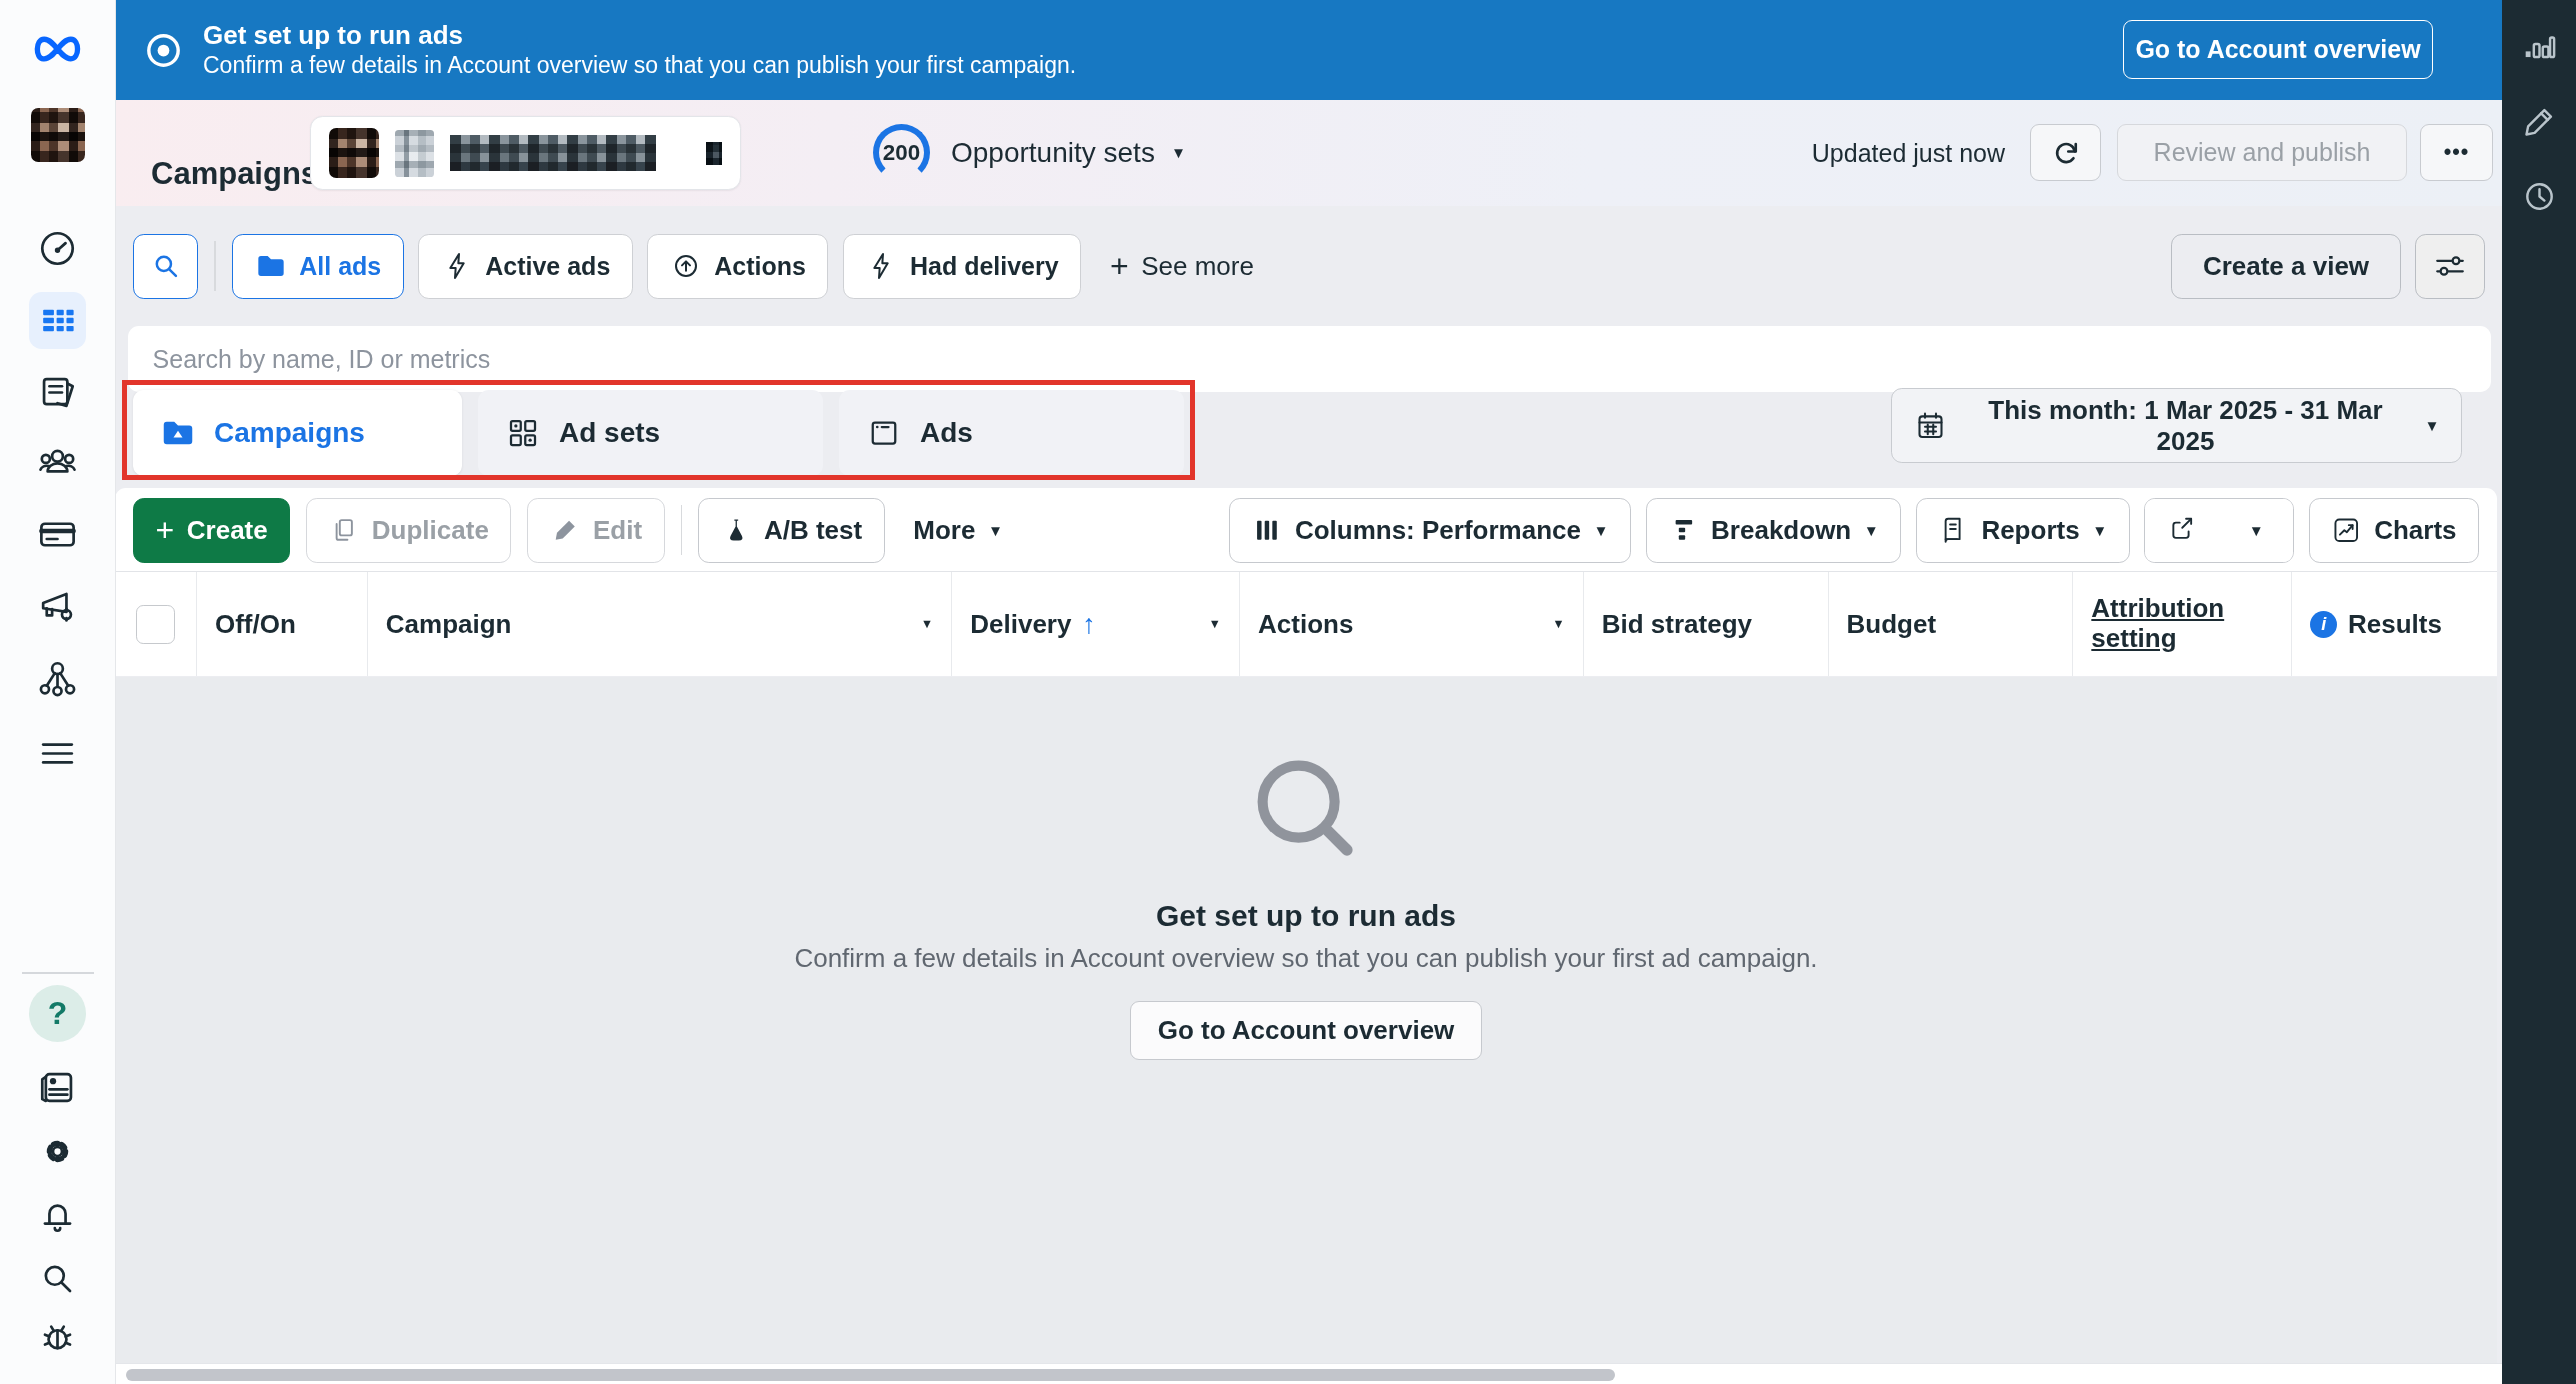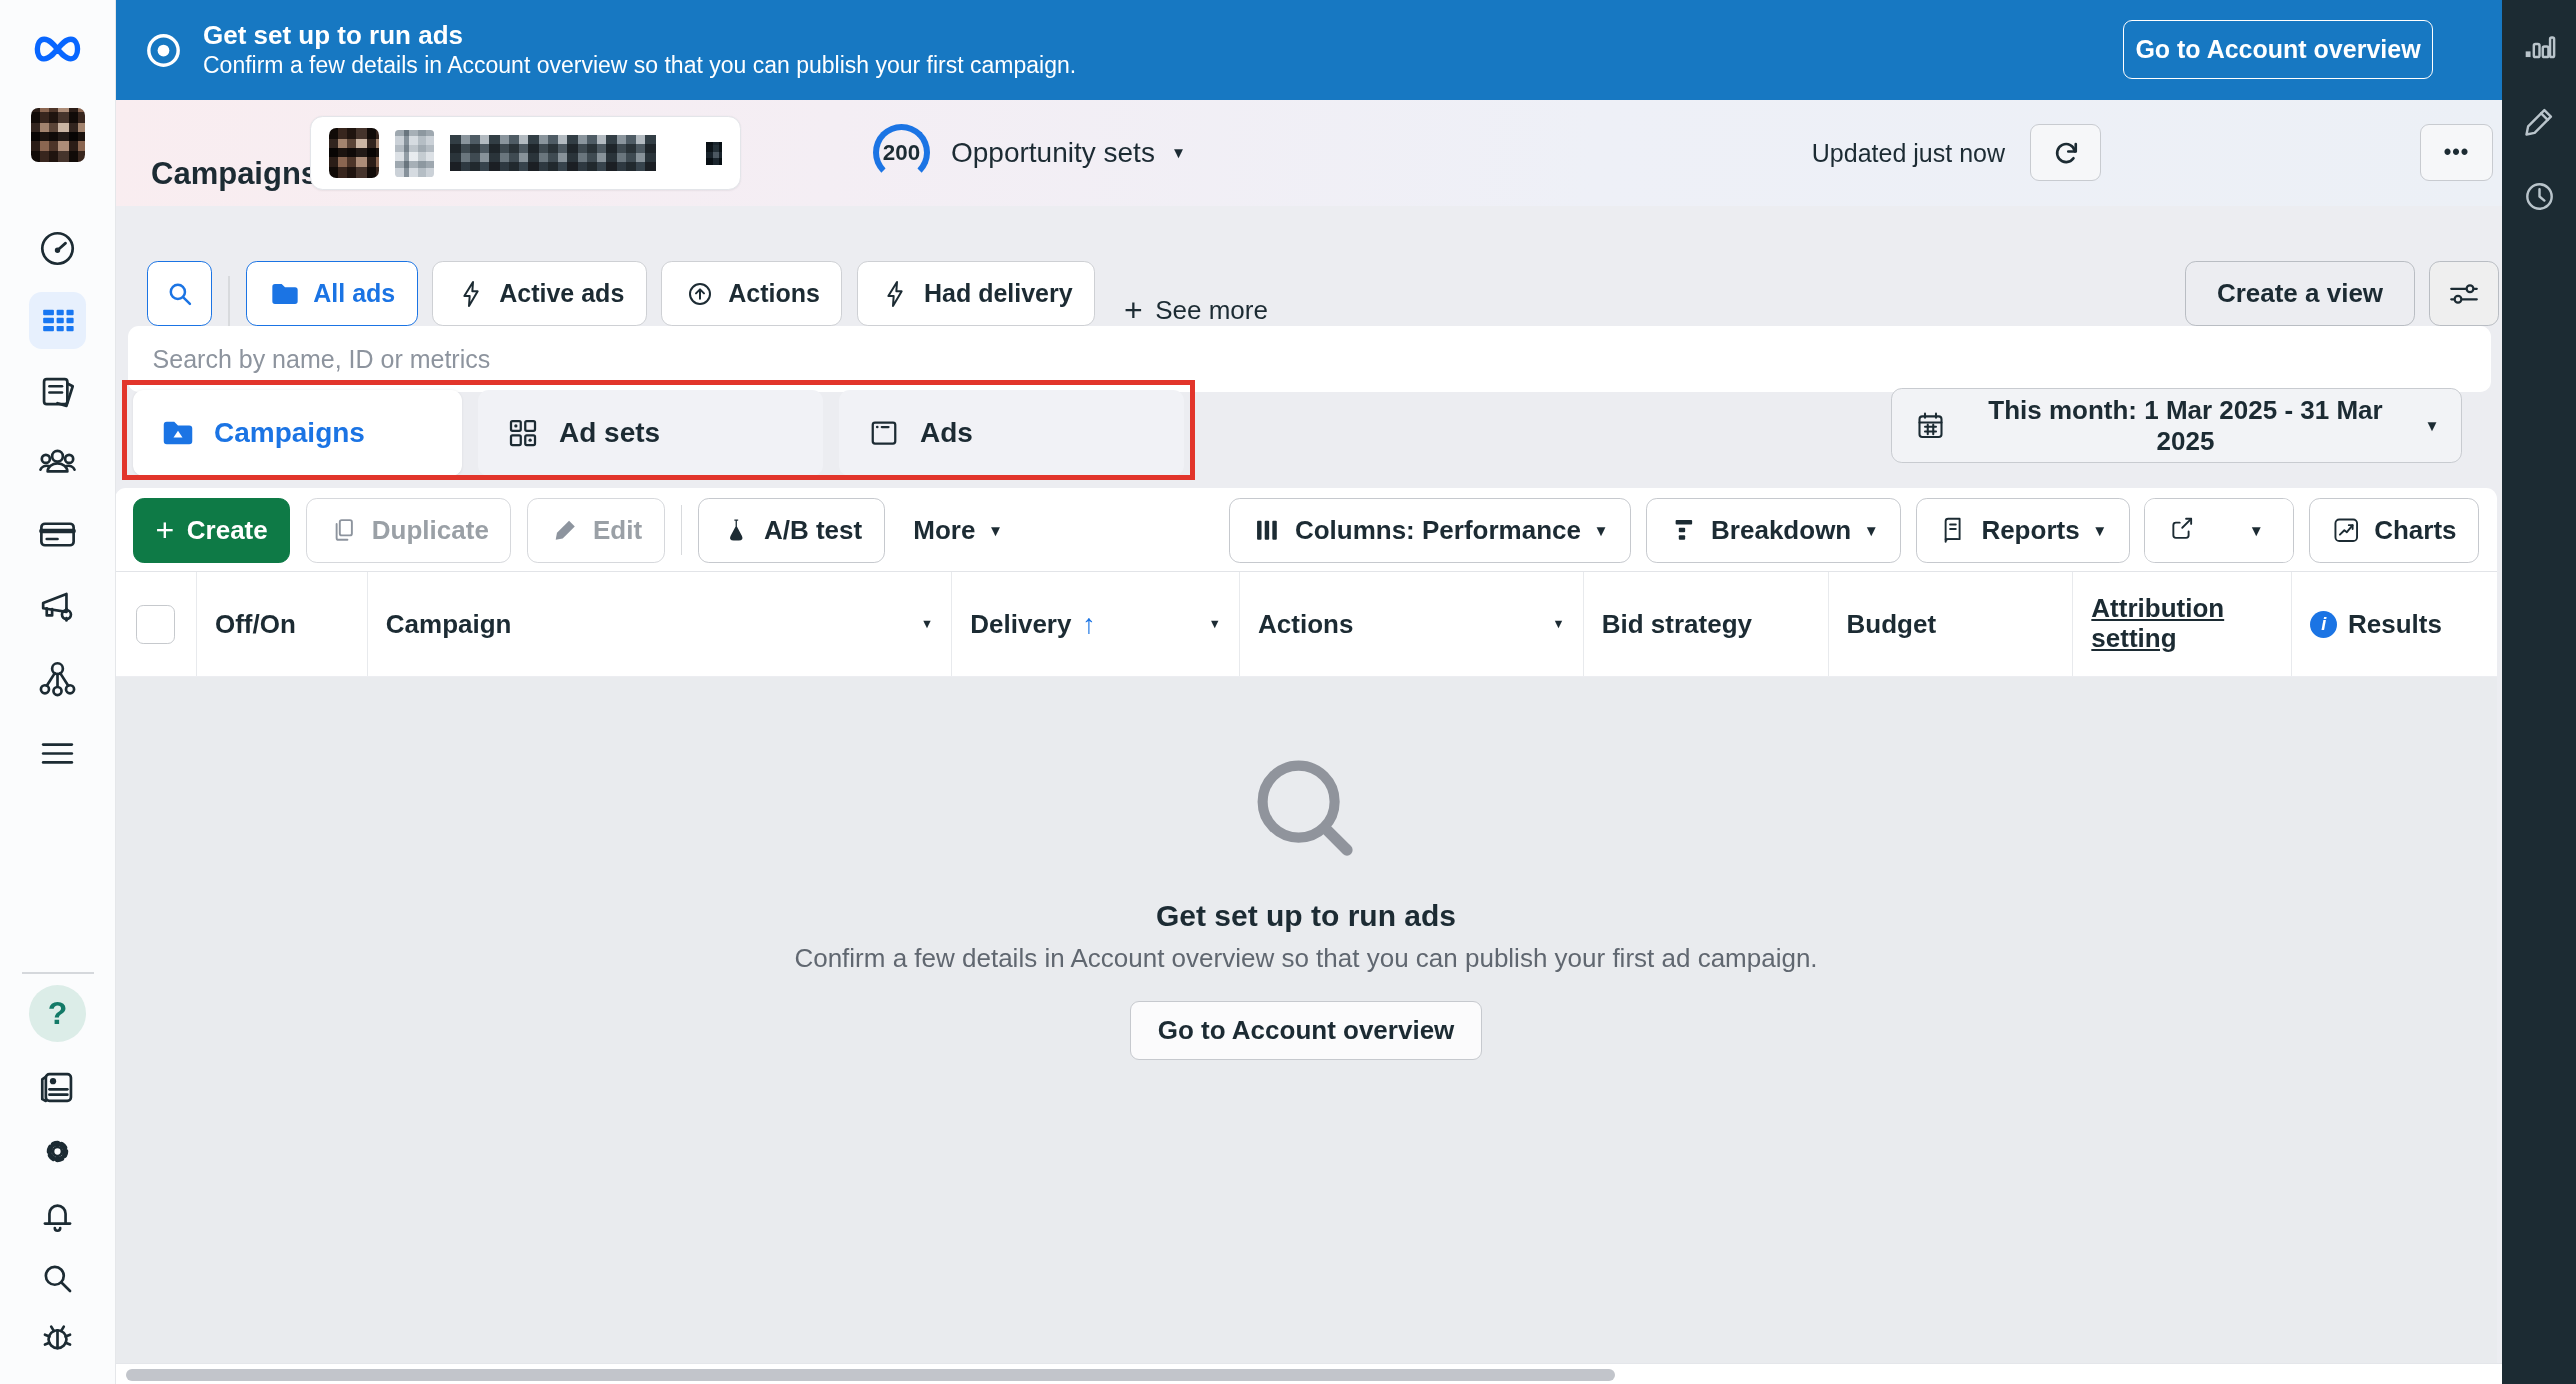--- a/index.html
+++ b/index.html
@@ -69,21 +69,21 @@
     display:flex;align-items:center;justify-content:center;font-size:22.4px;font-weight:700;color:#1c2b33;background:transparent;}
   .opp-label{position:absolute;left:836px;top:0;height:106px;display:flex;align-items:center;gap:16px;font-size:28px;color:#1c2b33;}
   .hdr-updated{position:absolute;left:1675px;top:0;width:215px;height:106px;display:flex;align-items:center;justify-content:flex-end;font-size:25px;color:#1c2b33;}
   .hdr-btn{position:absolute;top:24px;height:57px;border:1.8px solid #c8cbd0;border-radius:9px;background:#f6f7f9;box-sizing:border-box;
     display:flex;align-items:center;justify-content:center;}
   .hdr-refresh{left:1915px;width:71px;}
   .hdr-review{left:2002px;width:290px;font-size:25px;color:#9aa0a6;background:#f1f2f5;border-color:#d6d8dc;}
   .hdr-more{left:2305px;width:73px;font-size:21.5px;font-weight:700;letter-spacing:0.9px;color:#1c2b33;}
 
   
-  .filter-row{position:absolute;left:14px;top:106px;width:100%;height:120px;display:flex;align-items:flex-end;padding:0 18px;box-sizing:border-box;gap:14.4px;}
+  .filter-row{position:absolute;left:0;top:106px;width:100%;height:120px;display:flex;align-items:center;padding:0 18px;box-sizing:border-box;gap:14.4px;}
   .chip{height:65px;background:#fff;border:1.8px solid #ced0d4;border-radius:10.8px;display:flex;align-items:center;gap:12.6px;
     padding:0 21.5px;font-size:25px;font-weight:600;color:#1c2b33;box-sizing:border-box;}
   .chip.square{width:65px;justify-content:center;padding:0;}
   .chip.blue{border-color:#1b74e4;}
   .chip.blue .chip-label{color:#1b74e4;font-weight:700;}
   .chip-divider{width:1.8px;height:50px;background:#d8dadd;margin:0 1.8px;}
   .see-more{display:flex;align-items:center;gap:12.6px;font-size:26px;color:#1c2b33;padding:0 14.4px;}
   .see-more .plus{font-size:32px;font-weight:400;line-height:1;}
   .filter-right{margin-left:auto;display:flex;gap:14.4px;align-items:center;}
   .create-view{height:65px;padding:0 30.5px;background:transparent;border:1.8px solid #b9bdc3;border-radius:10.8px;display:flex;align-items:center;
@@ -331,20 +331,21 @@
       <span>Opportunity sets</span>
       <span class="caret">▼</span>
     </div>
     <div class="hdr-updated">Updated just now</div>
     <button class="hdr-btn hdr-refresh">
       <svg class="ic" width="36" height="36" viewBox="0 0 48 48">
         <path d="M36 22 a12 12 0 1 0 -2 9" stroke-width="3.5"></path>
           <path d="M37 12 v10 h-10" stroke-width="3.5"></path>
       </svg>
     </button>
+    <button class="hdr-btn hdr-review">Review and publish</button>
     <button class="hdr-btn hdr-more">•••</button>
   </section>
 
   <section class="filter-row">
     <button class="chip square blue">
       <svg class="ic ic-blue" width="34" height="34" viewBox="0 0 48 48">
         <circle cx="21" cy="21" r="10" stroke-width="3.5"></circle>
           <line x1="29" y1="29" x2="38" y2="38" stroke-width="3.5"></line>
       </svg>
     </button>

